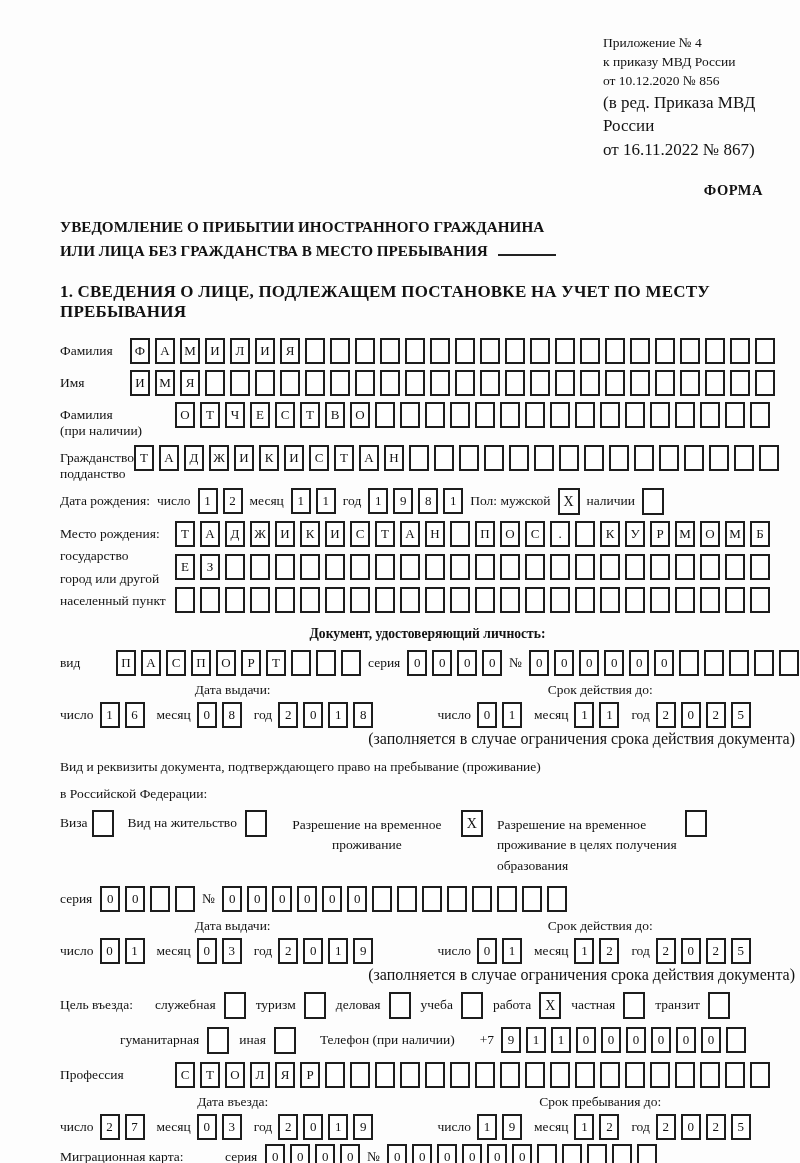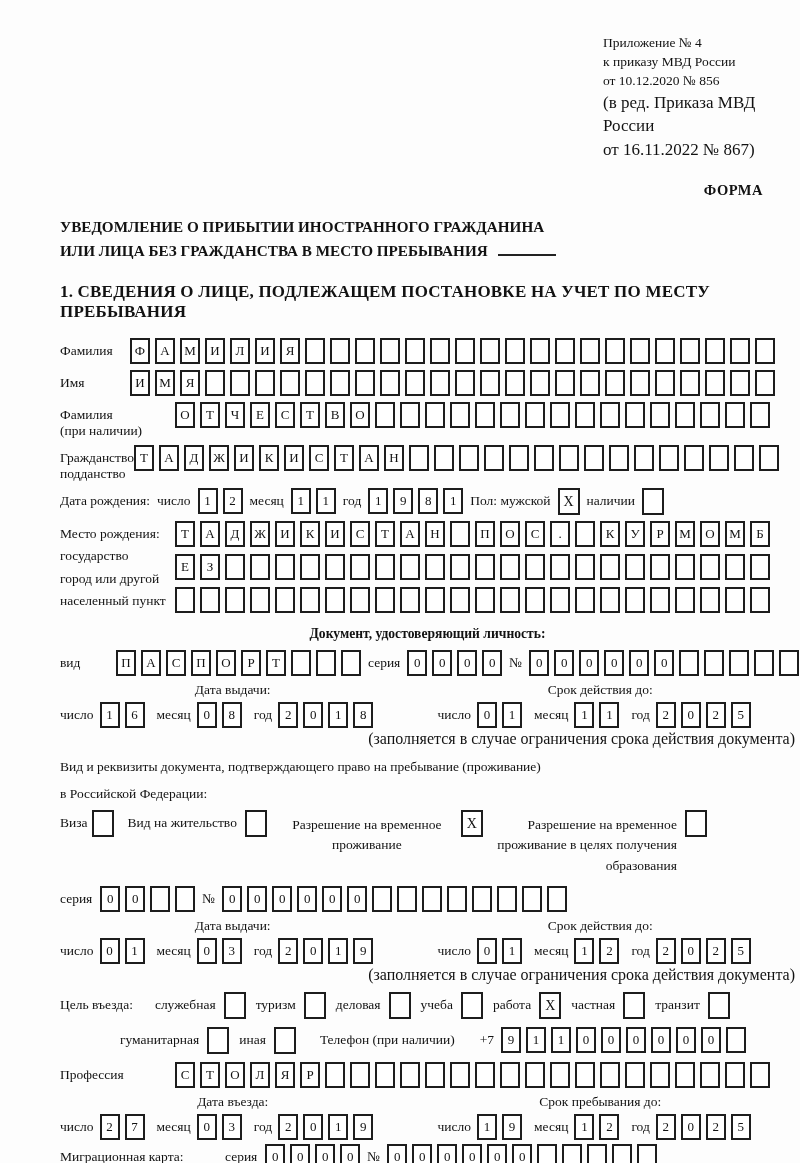--- a/index.html
+++ b/index.html
@@ -41,21 +41,21 @@
   .date-head { text-align:center; font-size:13.5px; margin-bottom:4px; }
   .date-line { display:flex; align-items:flex-start; }
   .date-line .t { padding-top:5px; margin-right:6px; }
   .date-line .cells { margin-right:12px; }
   .note-right { text-align:right; font-size:16px; margin:2px 0 8px 0; }
   .intro { line-height:1.7; margin-bottom:4px; }
   .opts { display:flex; align-items:flex-start; margin-bottom:10px; }
   .opt { display:flex; align-items:flex-start; margin-right:14px; }
   .opt .t { padding-top:5px; margin-right:8px; }
   .opt .t2 { width:172px; text-align:center; line-height:1.5; }
-  .opt .t3 { width:180px; text-align:right; line-height:1.5; }
+  .opt .t3 { width:180px; text-align:left; line-height:1.5; }
   .purpose-row { display:flex; align-items:flex-start; margin-bottom:8px; }
   .purpose-row .opt { margin-right:10px; }
   .guard { display:flex; align-items:flex-start; margin-bottom:2px; }
   .mt4{margin-top:4px;}
 </style>
 </head>
 <body>
 
 <div class="appendix">
   <div>Приложение № 4</div>

